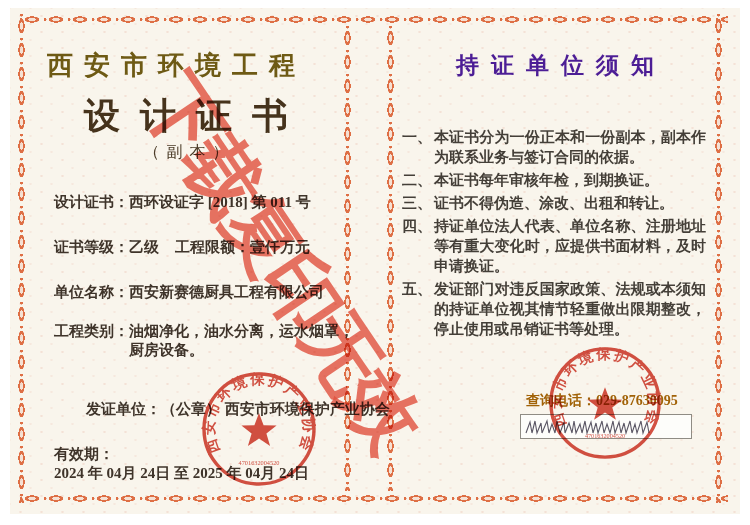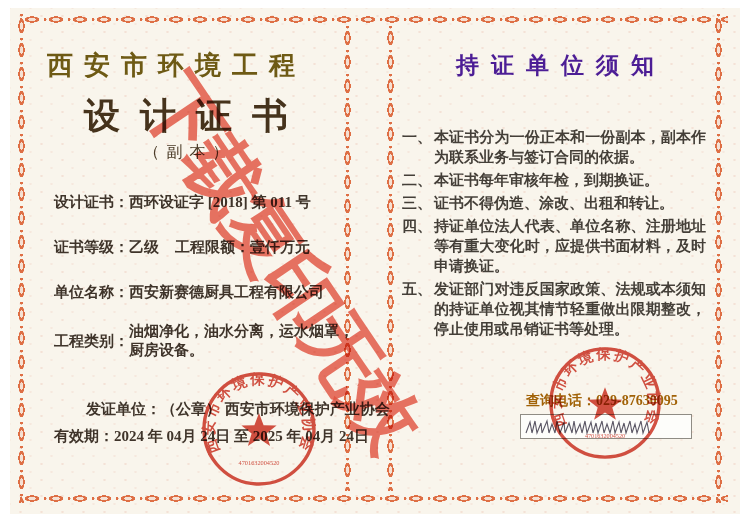--- a/index.html
+++ b/index.html
@@ -118,31 +118,31 @@
     <span class="gap"></span>
     <span class="lbl">工程限额：</span>
     <span class="val">壹仟万元</span>
   </div>
 
   <div class="frow" style="top:283px;justify-content:space-between;">
     <span class="lbl">单位名称：</span>
     <span class="val">西安新赛德厨具工程有限公司</span>
   </div>
 
-  <div class="frow" style="top:322px;align-items:center;">
+  <div class="frow" style="top:322px;">
     <span class="lbl">工程类别：</span>
     <span class="val wrap">油烟净化，油水分离，运水烟罩，厨房设备。</span>
   </div>
 
   <div class="frow" style="top:400px;margin-left:32px;">
     <span class="lbl">发证单位：</span>
     <span class="val">（公章） 西安市环境保护产业协会</span>
   </div>
 
-  <div class="frow" style="top:427px;">
+  <div class="frow" style="top:445px;flex-direction:column;">
     <span class="lbl">有效期：</span>
     <span class="val">2024 年 04月 24日 至 2025 年 04月 24日</span>
   </div>
 </div>
 
 <div class="page" style="left:396px;top:0;width:318px;height:525px;">
   <div class="rp-title">持证单位须知</div>
 
   <div class="notices">
     <div class="nitem">

